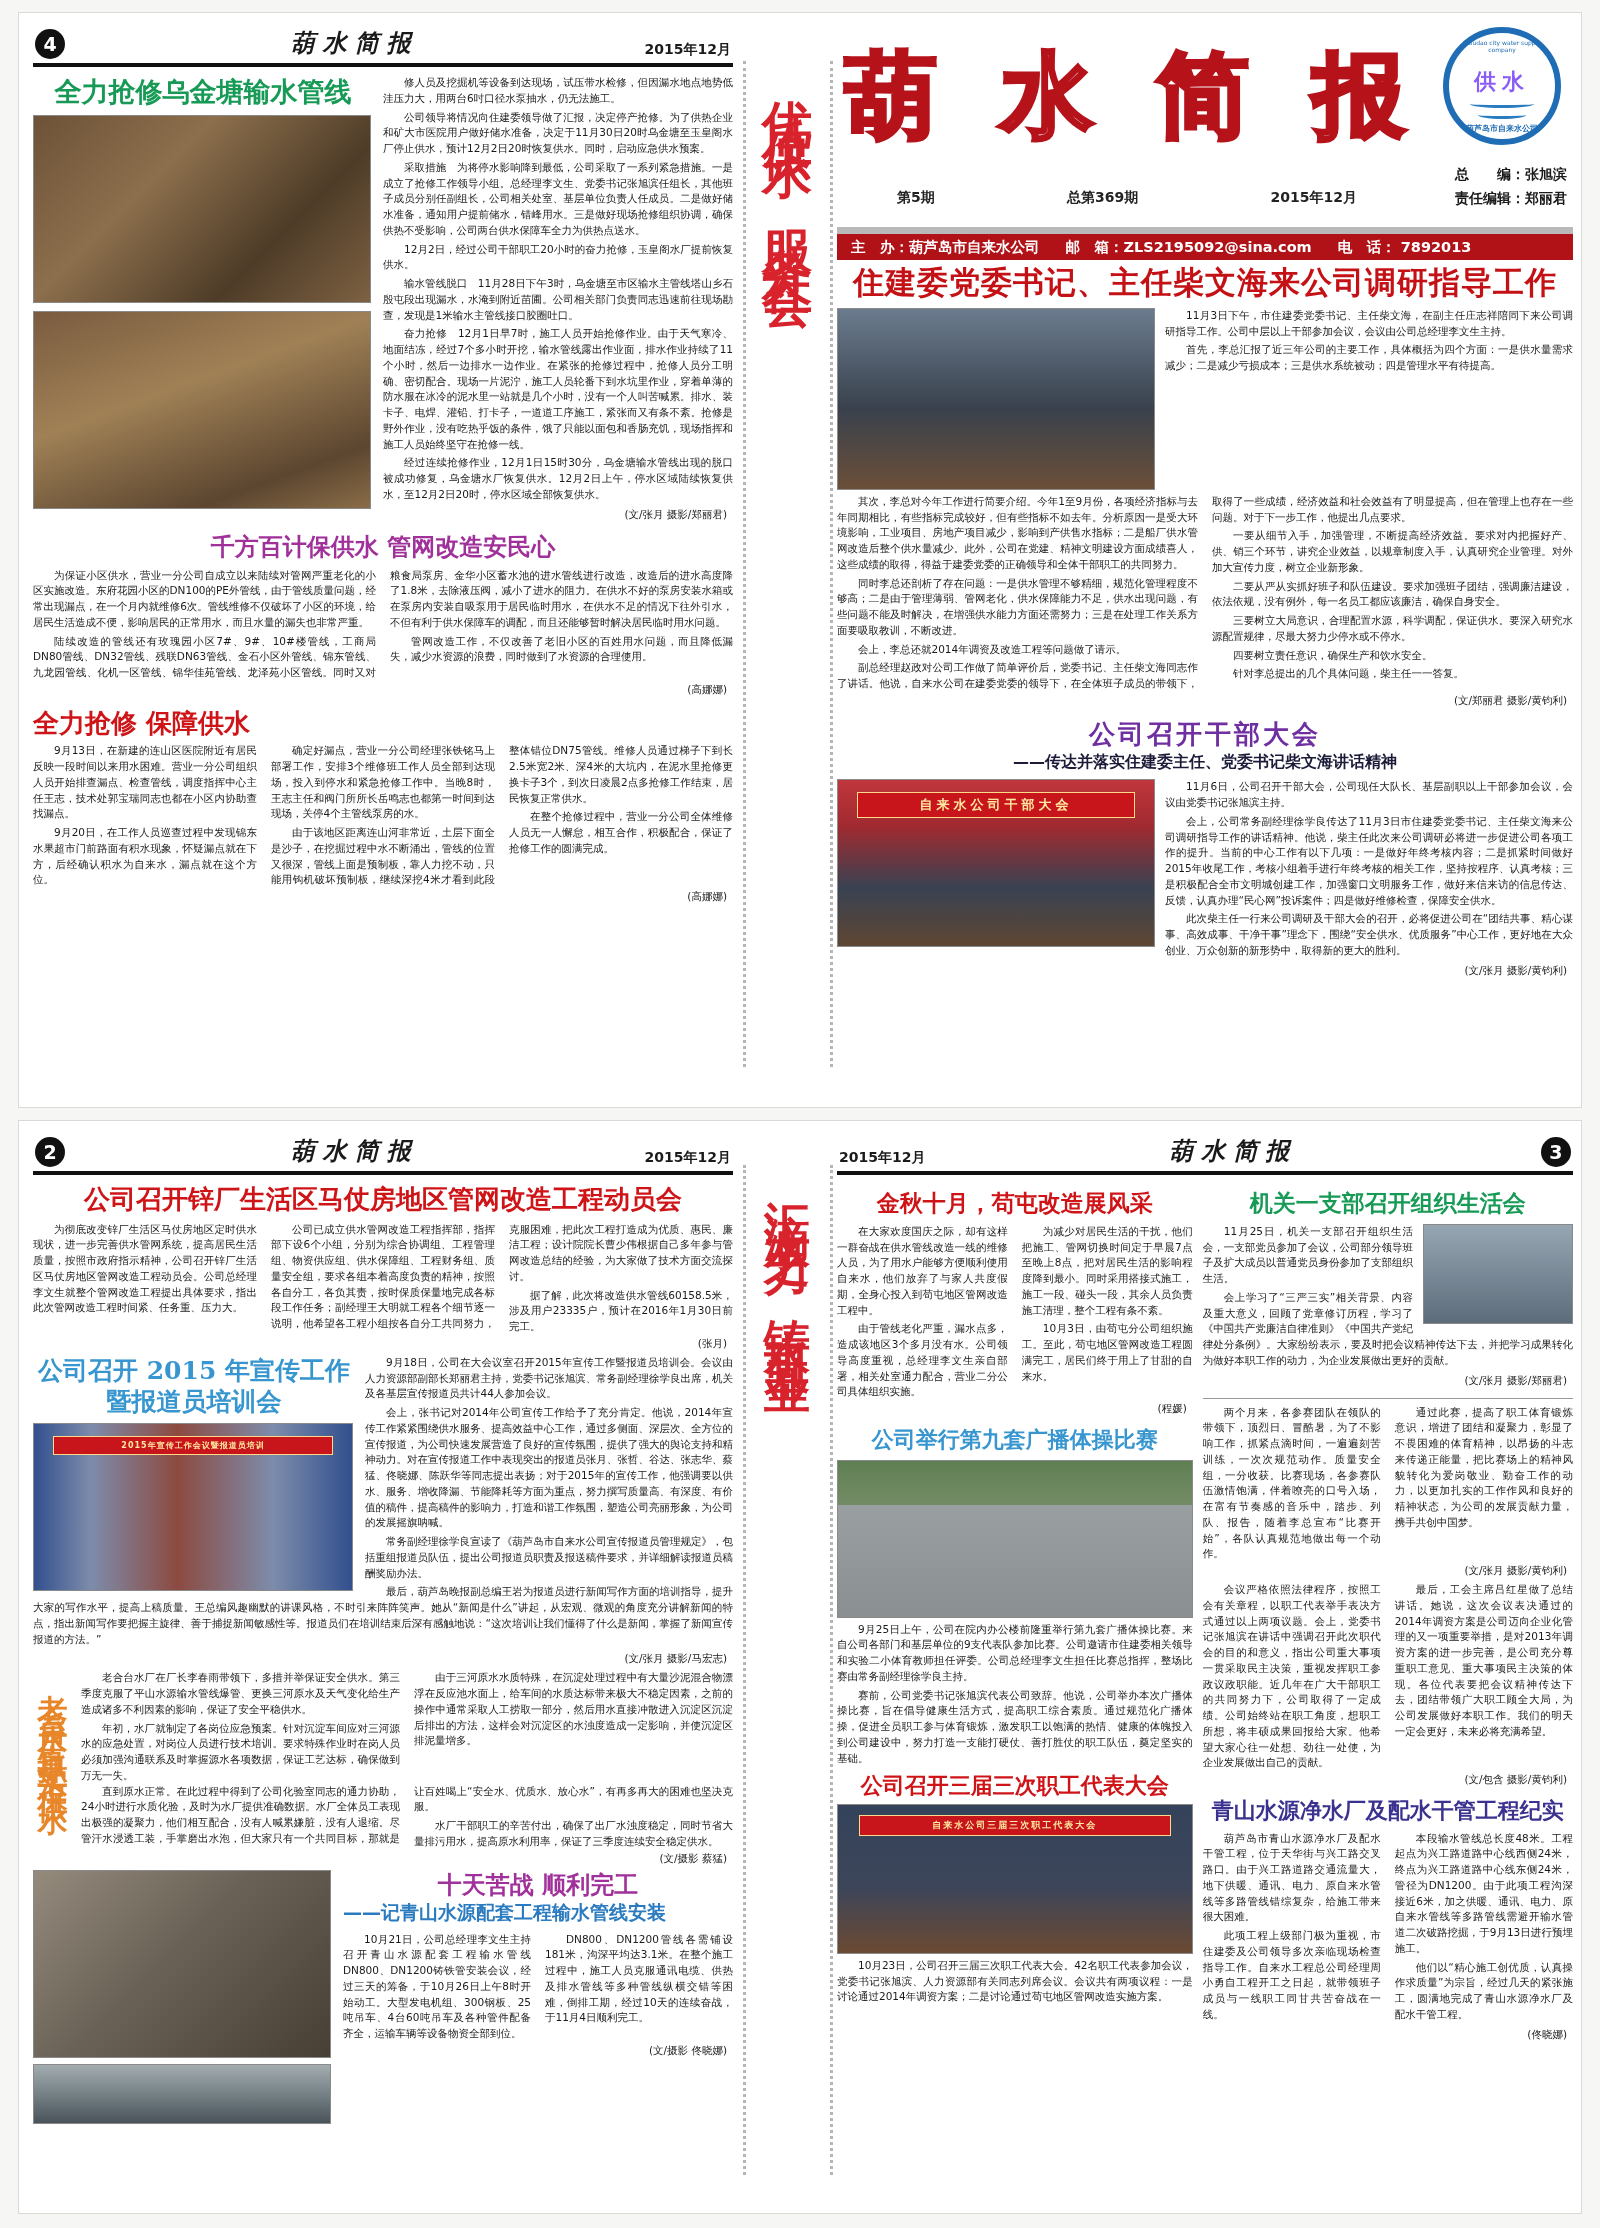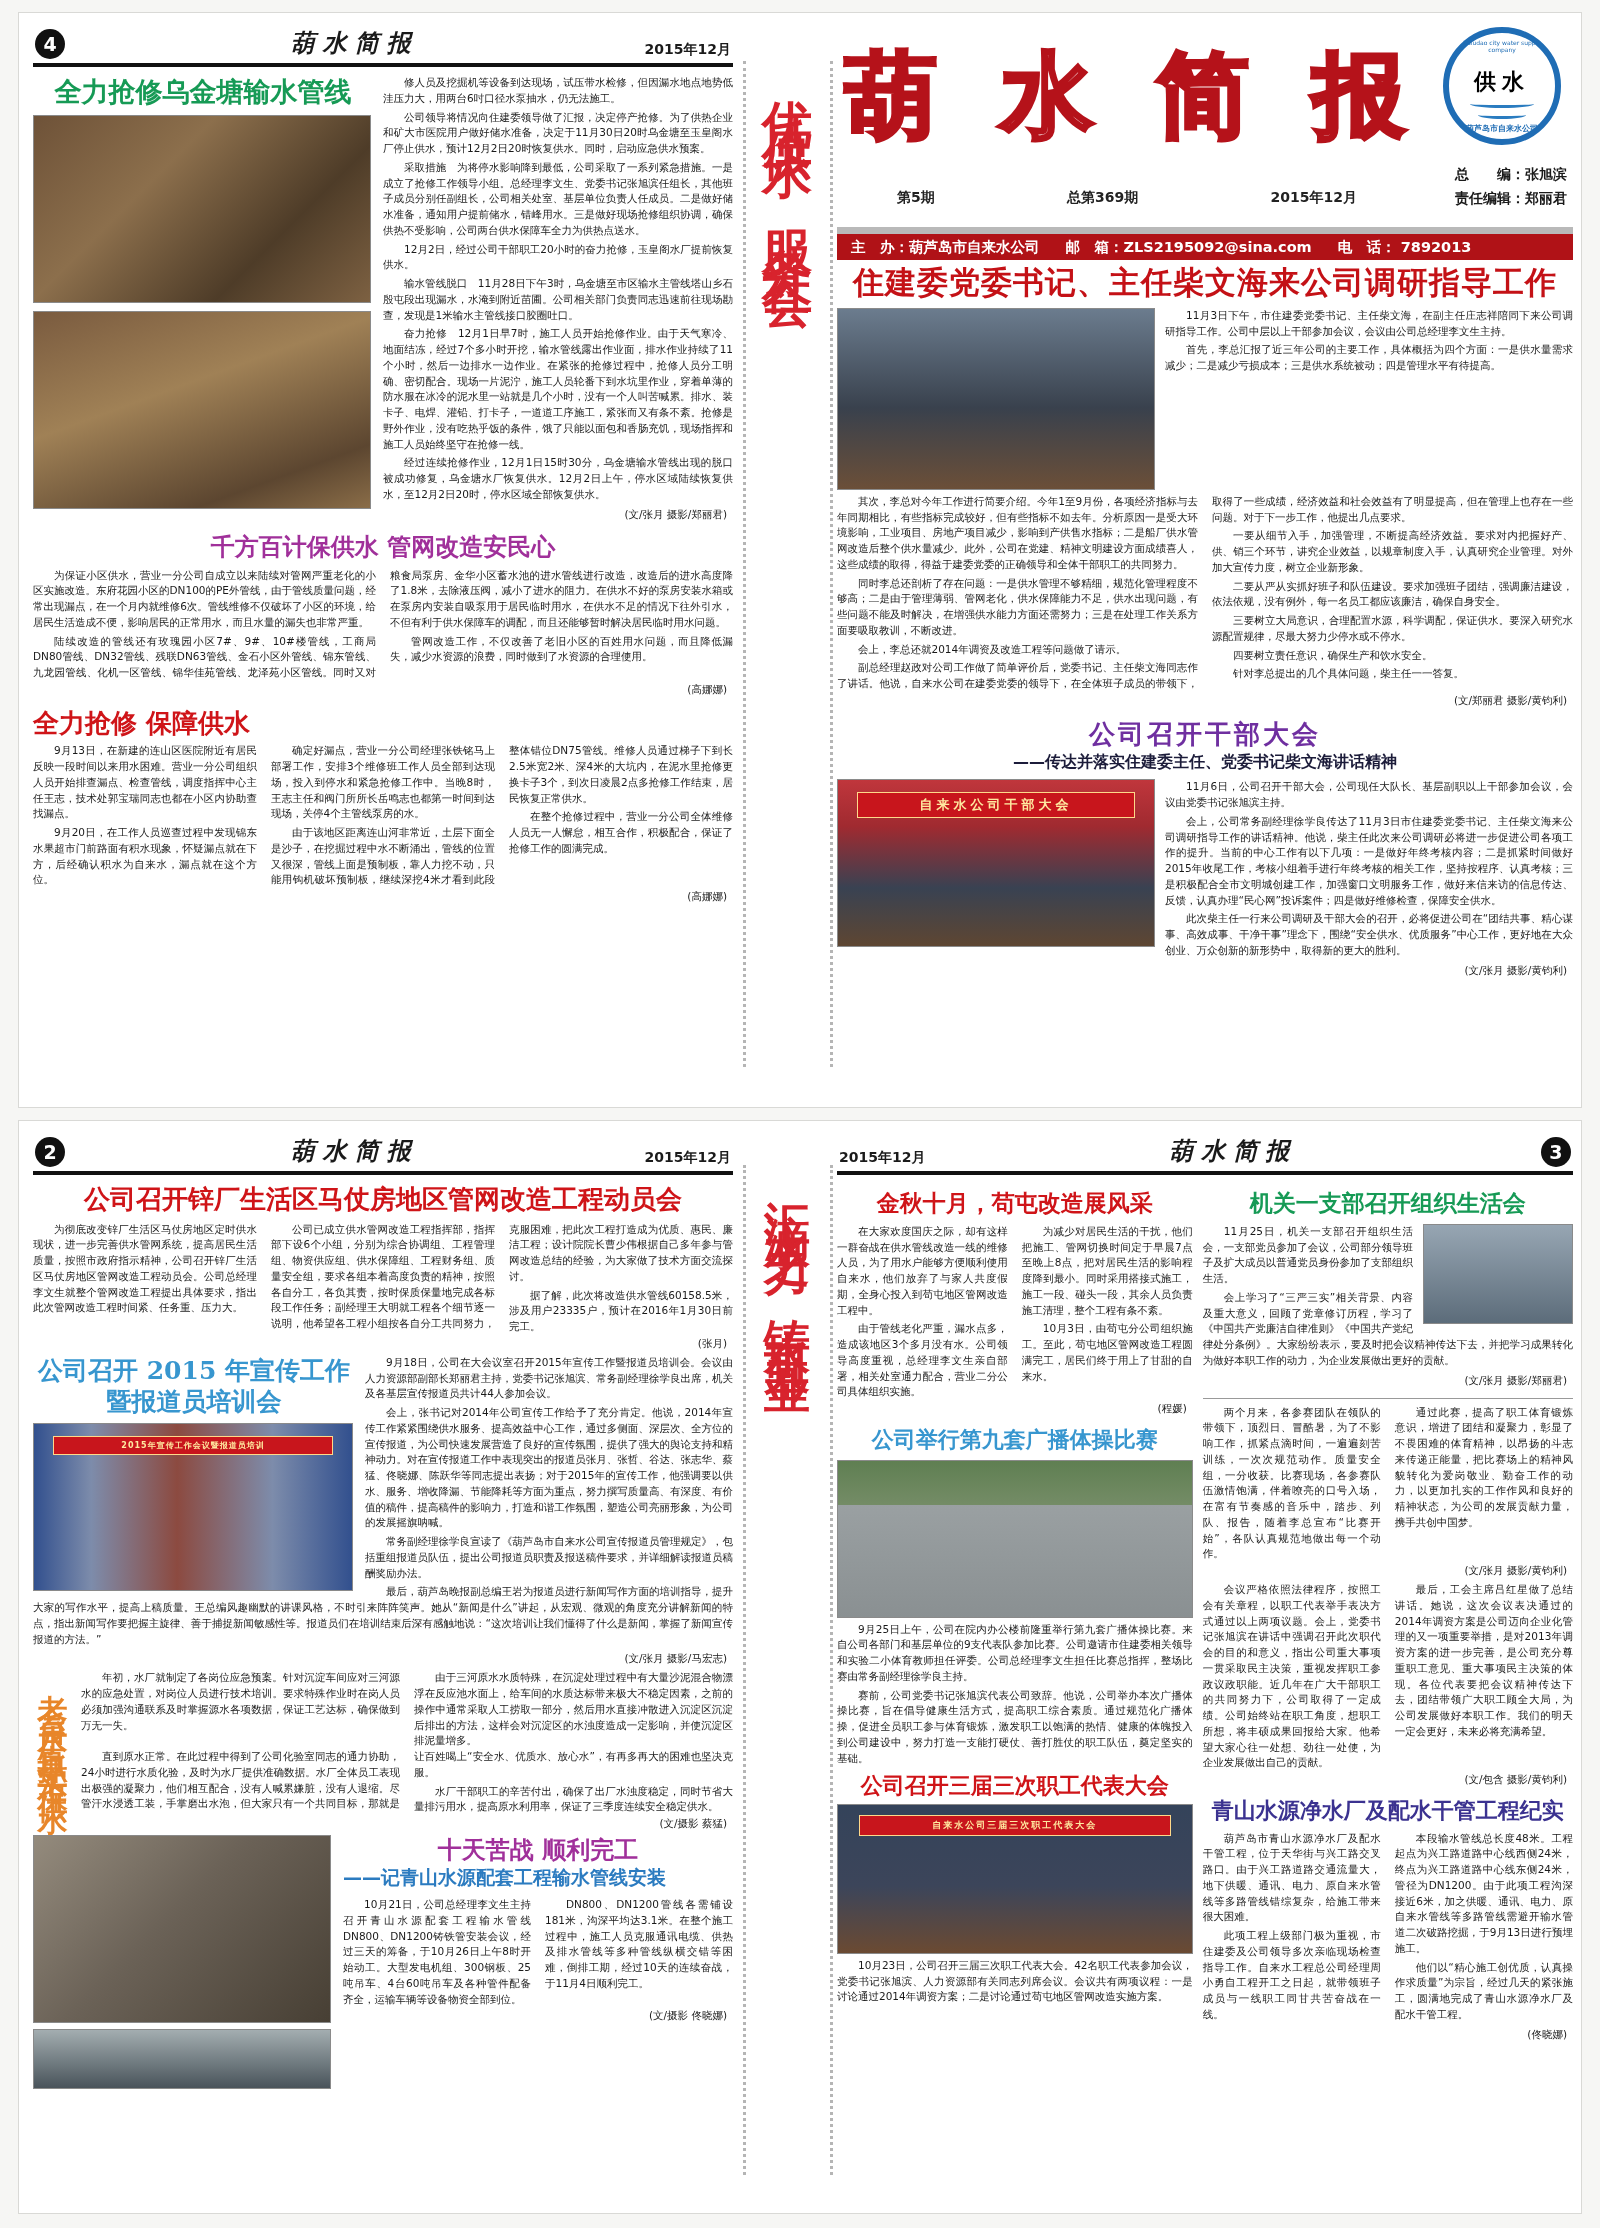--- a/index.html
+++ b/index.html
@@ -47,21 +47,21 @@
   .ph-banner{position:absolute;left:6%;right:6%;top:7%;background:#c8151c;color:#ffe9a0;font-weight:bold;text-align:center;font-size:13px;letter-spacing:4px;padding:3px 4px;border:1px solid #ffd98a;}
   
   .vbanner{position:absolute;width:84px;border-left:3px dotted #b5b5b5;border-right:3px dotted #b5b5b5;display:flex;justify-content:center;}
   .vbanner span{writing-mode:vertical-rl;text-orientation:upright;font-family:"DejaVu Serif","Liberation Serif",serif;font-weight:bold;font-size:50px;color:#d8232d;letter-spacing:16px;white-space:pre;}
   
   .masthead{position:relative;height:236px;}
   .mast-title{position:absolute;left:8px;top:28px;width:560px;display:flex;justify-content:space-between;font-family:"DejaVu Serif","Liberation Serif",serif;font-weight:900;font-size:92px;line-height:1;color:#fff;-webkit-text-stroke:4px #b5121a;text-shadow:0 0 2px #b5121a;}
   .mast-issue{position:absolute;left:60px;top:168px;width:460px;display:flex;justify-content:space-between;font-size:14px;font-weight:bold;color:#222;}
   .logo{position:absolute;right:12px;top:6px;width:118px;height:118px;border-radius:50%;background:#fff;border:6px solid #1f6db5;box-sizing:border-box;text-align:center;}
   .logo-en{font-size:6px;color:#1f6db5;margin-top:6px;}
-  .logo-center{font-size:22px;font-weight:bold;color:#000000;margin-top:14px;letter-spacing:6px;}
+  .logo-center{font-size:22px;font-weight:bold;color:#8b5cf6;margin-top:14px;letter-spacing:6px;}
   .logo-wave{width:60%;height:5px;border-radius:50%;border-bottom:3px solid #2a7cc0;margin:3px auto 0 auto;}
   .logo-cn{font-size:8px;color:#1f6db5;margin-top:4px;font-weight:bold;}
   .mast-editors{position:absolute;right:6px;top:142px;font-size:14px;font-weight:bold;text-align:left;line-height:1.7;}
   .info-strip{position:absolute;left:0;right:0;top:206px;}
   .info-gray{height:7px;background:#b9b9b9;}
   .info-red{height:26px;background:#b01217;color:#fff;font-weight:bold;font-size:14.5px;display:flex;align-items:center;gap:26px;padding:0 14px;}
   
   .flexrow{display:flex;gap:10px;}
   .floatL{float:left;margin:0 10px 4px 0;}
   .floatR{float:right;margin:0 0 4px 10px;}
@@ -239,20 +239,21 @@
       <div class="clear"></div>
     </section>
 
     <section class="article">
       <div class="flexrow">
         <div class="vside">
           <span>老合台水厂真抓实干保供水</span>
         </div>
         <div style="flex:1;">
           <div class="body cols2">
+              <p class="para">老合台水厂在厂长李春雨带领下，多措并举保证安全供水。第三季度克服了平山水源输水管线爆管、更换三河原水及天气变化给生产造成诸多不利因素的影响，保证了安全平稳供水。</p>
               <p class="para">年初，水厂就制定了各岗位应急预案。针对沉淀车间应对三河源水的应急处置，对岗位人员进行技术培训。要求特殊作业时在岗人员必须加强沟通联系及时掌握源水各项数据，保证工艺达标，确保做到万无一失。</p>
               <p class="para">由于三河原水水质特殊，在沉淀处理过程中有大量沙泥混合物漂浮在反应池水面上，给车间的水质达标带来极大不稳定因素，之前的操作中通常采取人工捞取一部分，然后用水直接冲散进入沉淀区沉淀后排出的方法，这样会对沉淀区的水浊度造成一定影响，并使沉淀区排泥量增多。</p>
             </div>
           <div class="body cols2">
               <p class="para">直到原水正常。在此过程中得到了公司化验室同志的通力协助，24小时进行水质化验，及时为水厂提供准确数据。水厂全体员工表现出极强的凝聚力，他们相互配合，没有人喊累嫌脏，没有人退缩。尽管汗水浸透工装，手掌磨出水泡，但大家只有一个共同目标，那就是让百姓喝上“安全水、优质水、放心水”，有再多再大的困难也坚决克服。</p>
               <p class="para">水厂干部职工的辛苦付出，确保了出厂水浊度稳定，同时节省大量排污用水，提高原水利用率，保证了三季度连续安全稳定供水。</p>
             </div>
           <div class="byline">(文/摄影 蔡猛)</div>
         </div>
       </div>

